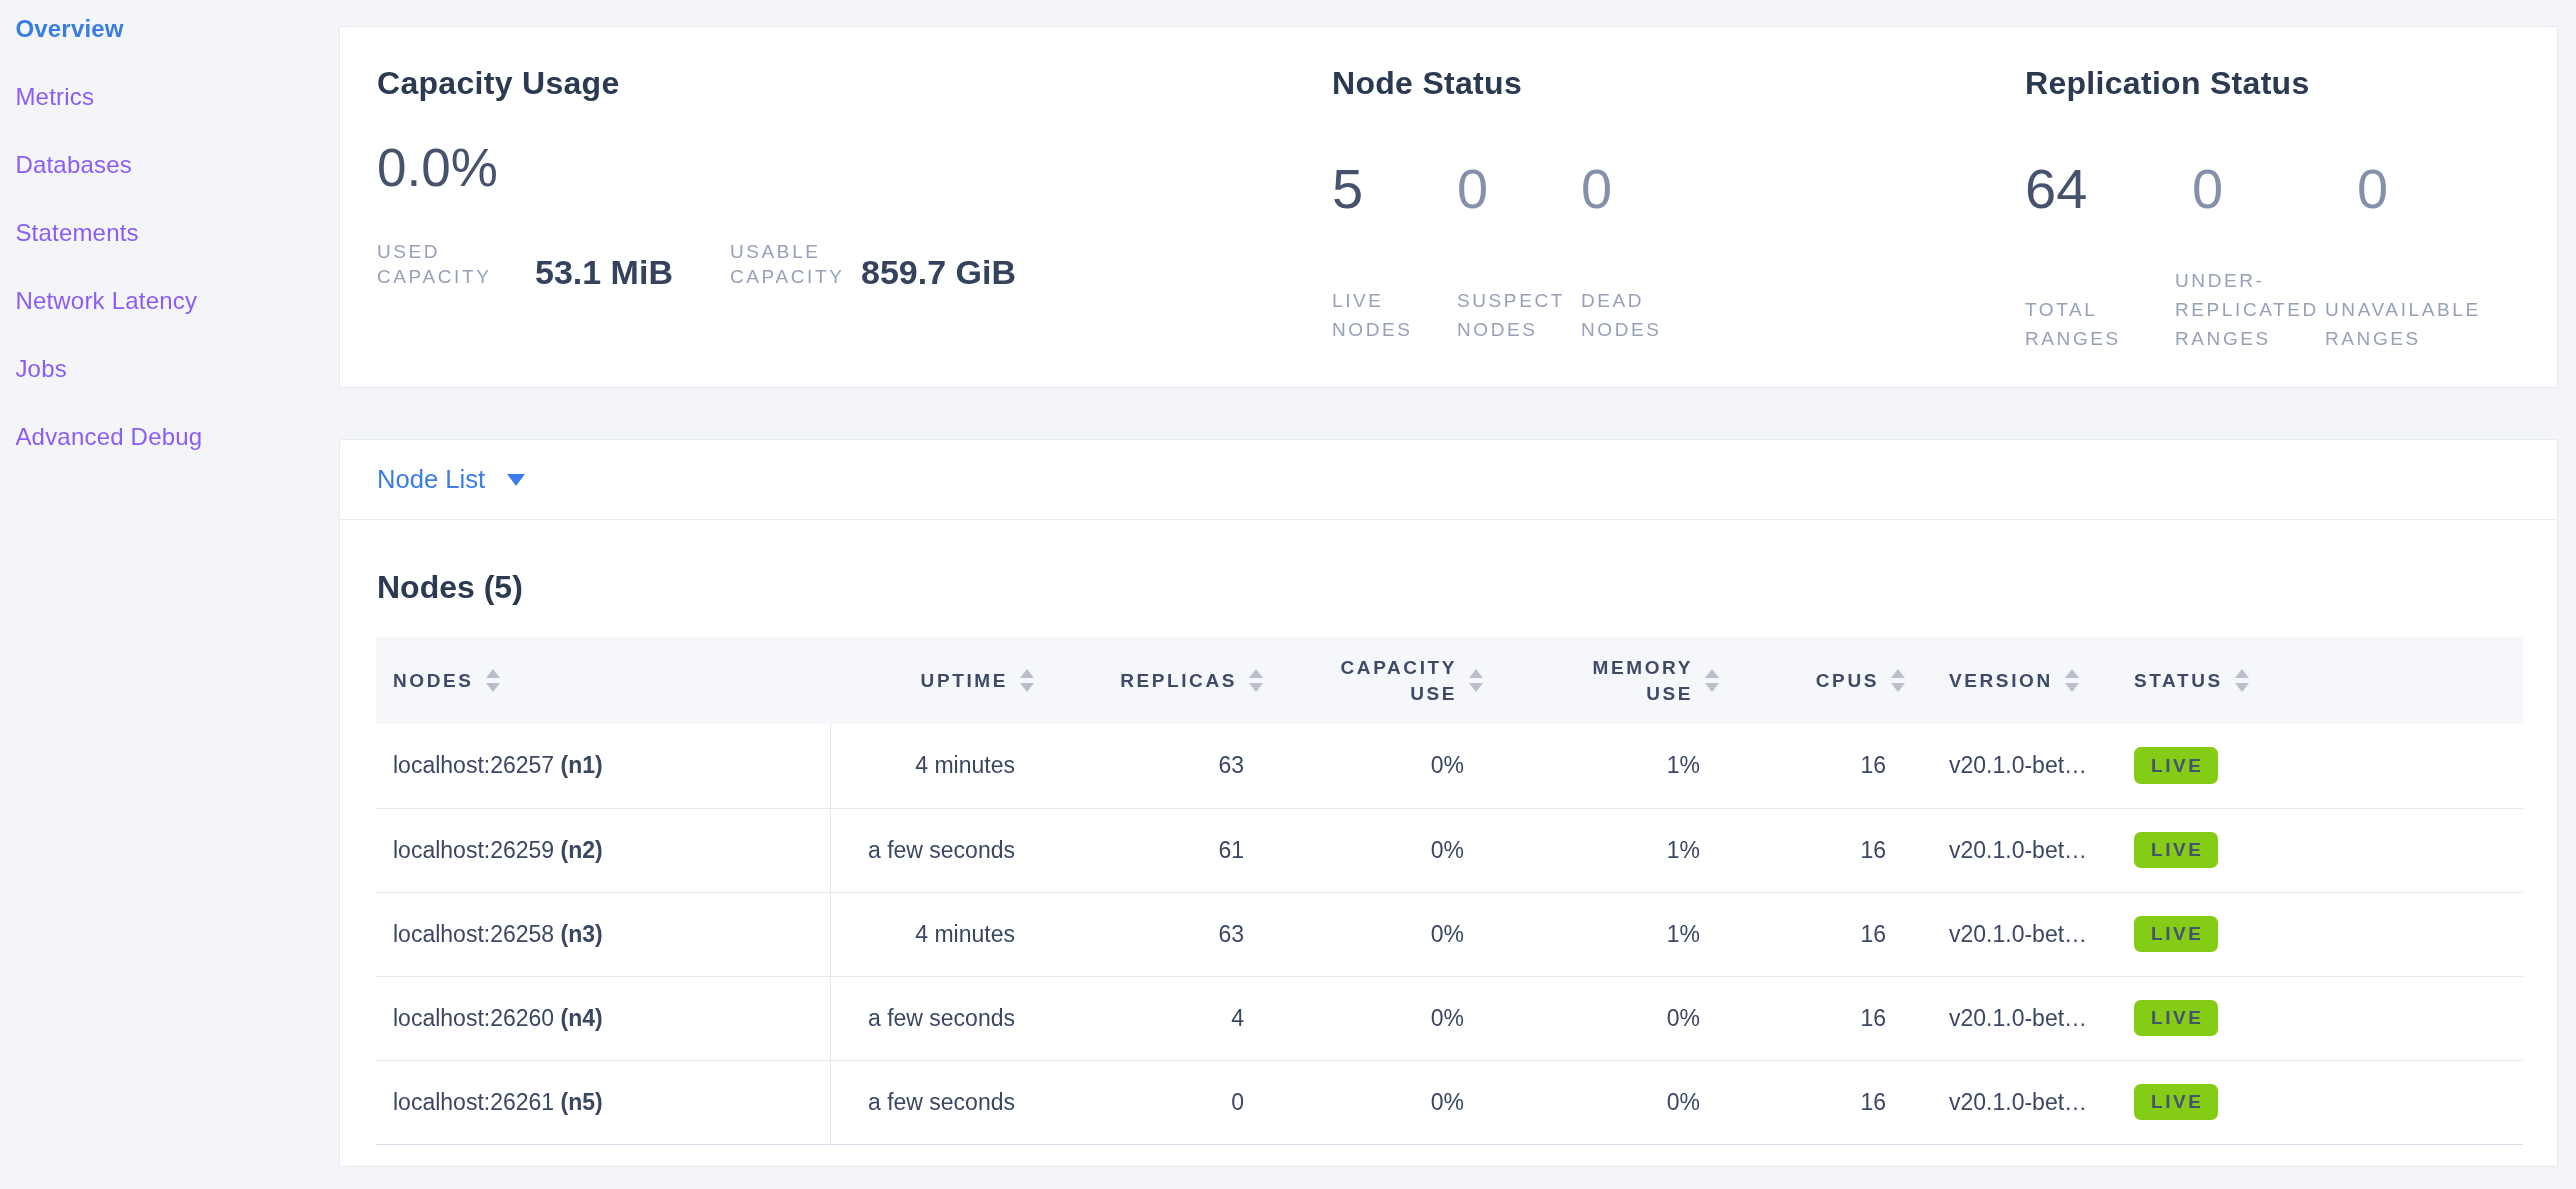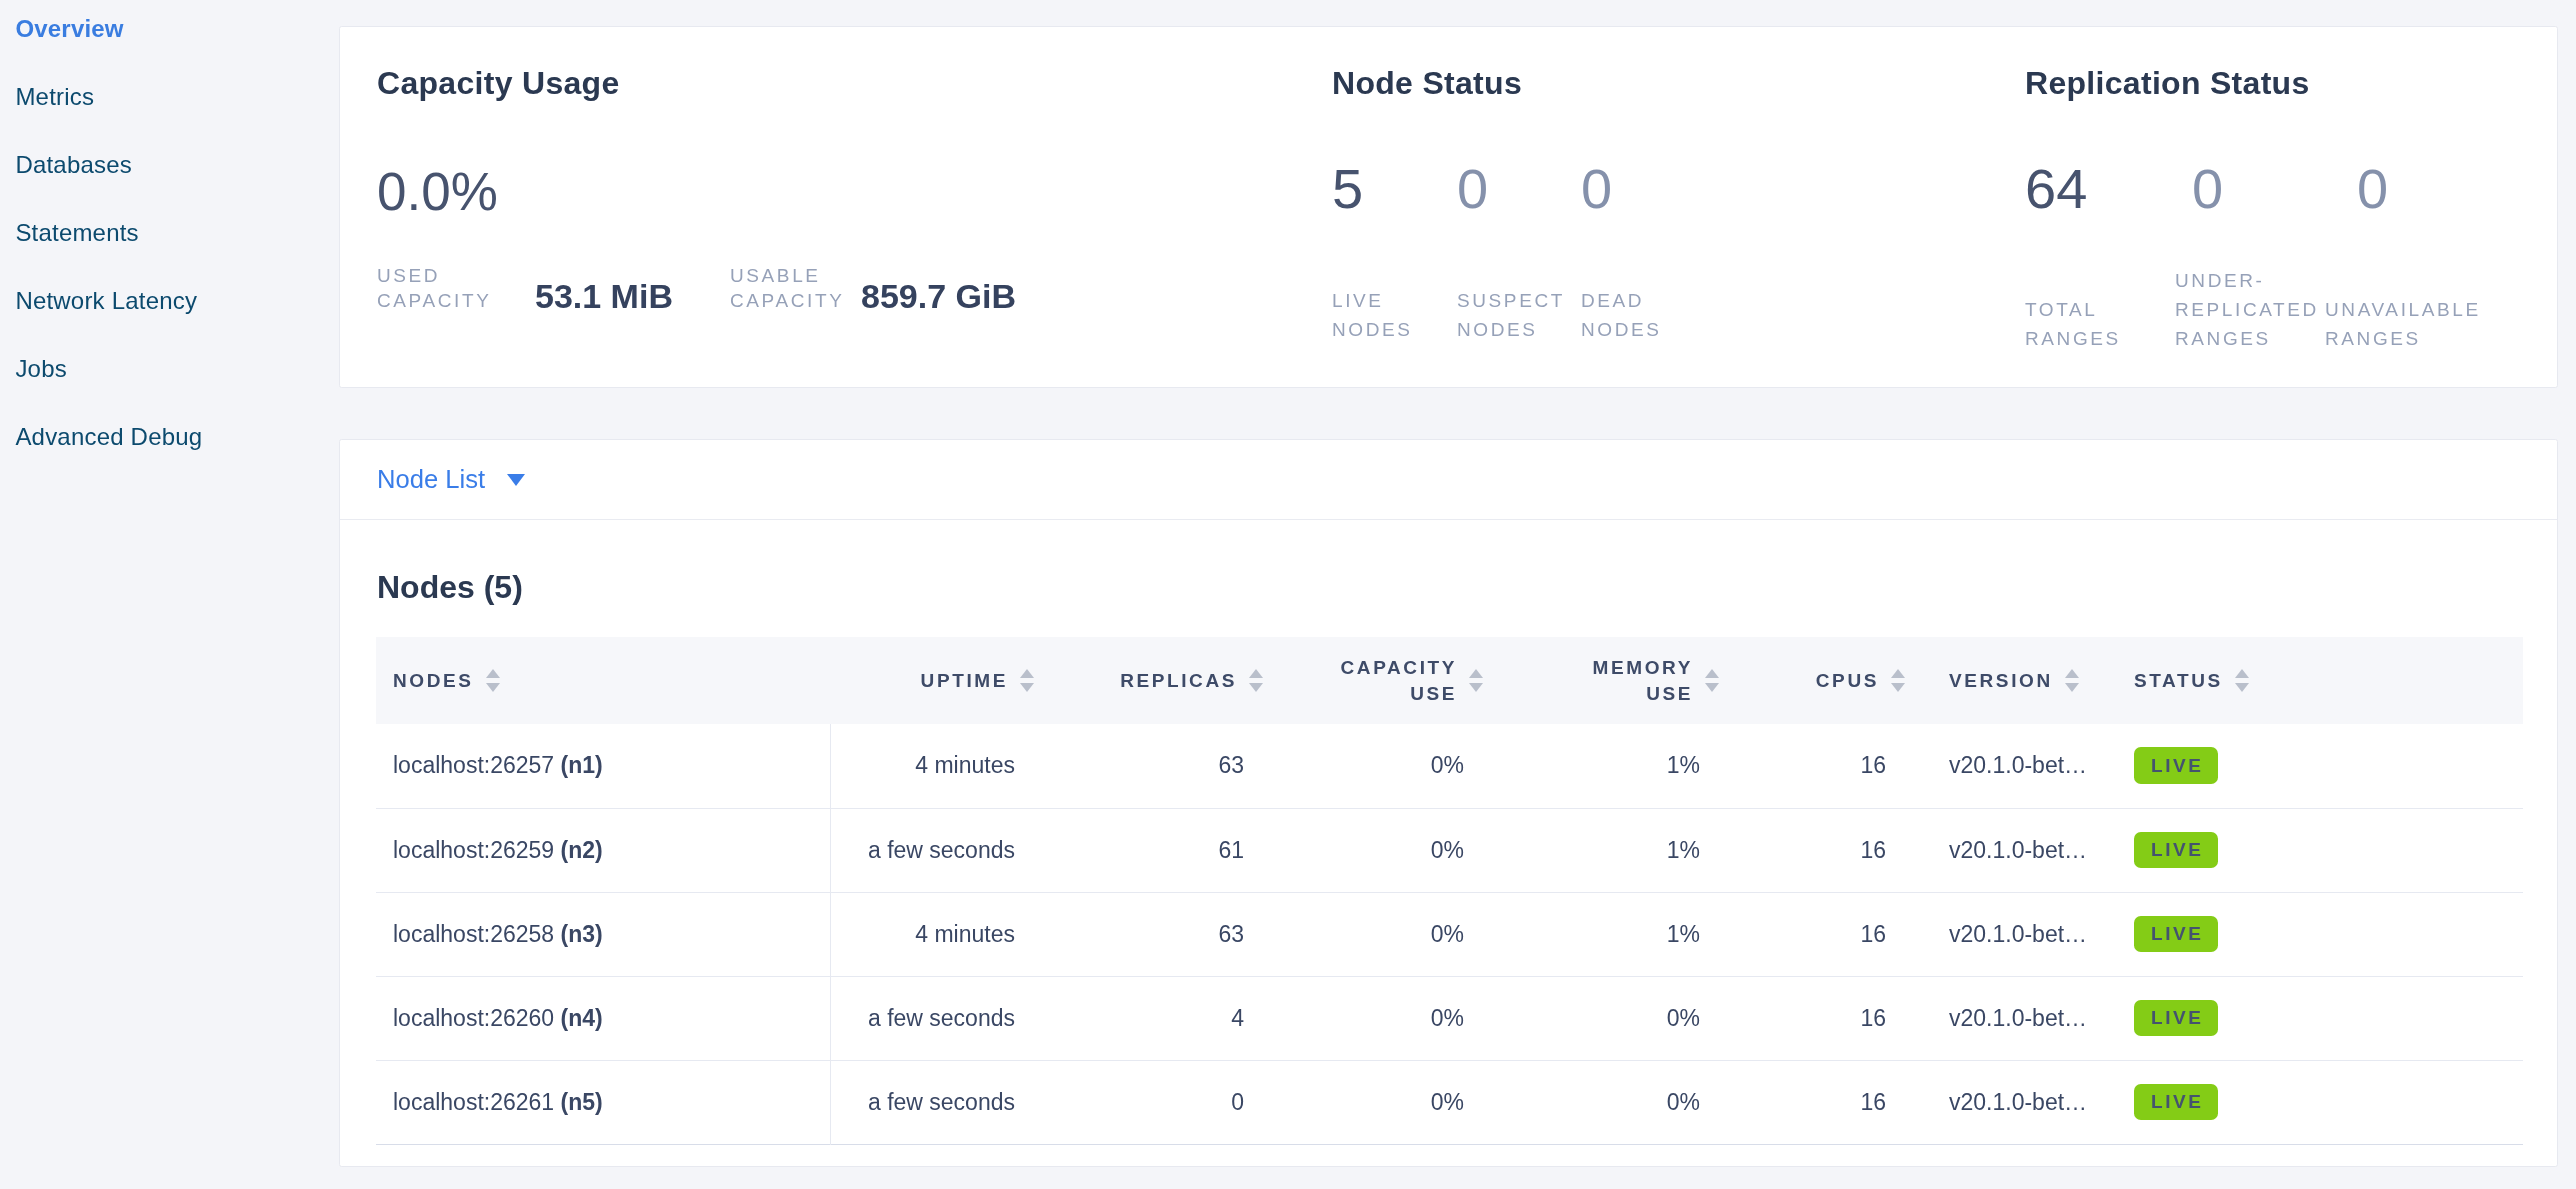--- a/index.html
+++ b/index.html
@@ -9,21 +9,21 @@
     background:#f4f5f9;
     color:#3a4764;
     overflow:hidden;
   }
   #screen { position:relative; width:2576px; height:1189px; }
 
   
   .sidebar { position:absolute; left:0; top:0; width:339px; height:100%; padding:8.5px 0 0 15.4px; }
   .side-item {
     height:68px; display:flex; align-items:flex-start; padding-top:6.8px;
-    font-size:24px; color:#0c4a6e; cursor:pointer; letter-spacing:0.2px;
+    font-size:24px; color:#8b5cf6; cursor:pointer; letter-spacing:0.2px;
   }
   .side-item.active { color:#3a7de0; font-weight:bold; }
 
   
   .card { position:absolute; background:#ffffff; border:1.7px solid #e7e9f0; border-radius:2.6px; }
   #card-summary { left:339px; top:25.6px;  width:2219px; height:362px; }
   #card-nodes   { left:339px; top:439px; width:2219px; height:728px; }
 
   .panel-section { position:absolute; top:0; }
   .sec-capacity    { left:37px;   width:955px; }
@@ -38,21 +38,21 @@
   .labels-row { display:flex; align-items:flex-end; margin-top:48px; min-height:78px; }
   .metric-label {
     font-size:19px; line-height:29px; letter-spacing:2.6px; color:#96a1b8;
     text-transform:uppercase; max-width:150px;
   }
   
   .ns-col1 { width:125px; } .ns-col2 { width:124px; } .ns-col3 { width:171px; }
   .rs-col1 { width:167px; } .rs-col2 { width:165px; } .rs-col3 { width:180px; }
 
   
-  .cap-metrics { display:flex; align-items:flex-start; margin-top:64px; }
+  .cap-metrics { display:flex; align-items:flex-start; margin-top:40px; }
   .cap-percent { font-size:53px; line-height:55px; font-weight:500; color:#47536e; width:158px; }
   .cap-chart { width:495px; }
   .cap-bar { position:relative; margin-top:8.5px; height:42px; width:470px; background:#e4e7ed; }
   .cap-bar-dark { position:absolute; right:0; top:0; height:100%; width:15.25%; background:#c9ced9; }
   .cap-bar-used { position:absolute; left:0; top:0; height:100%; width:3.4px; background:#3a7de0; }
   .cap-ticks { position:relative; height:17px; width:470px; }
   .cap-tick { position:absolute; top:4.3px; width:1.7px; height:11px; background:#a8b0c2; }
   .cap-axis { position:relative; height:24px; width:470px; margin-top:1.7px; }
   .cap-axis-label { position:absolute; transform:translateX(-50%); font-size:20.5px; color:#7c89a3; white-space:nowrap; }
   .cap-summary { display:flex; align-items:flex-end; margin-top:44px; }

